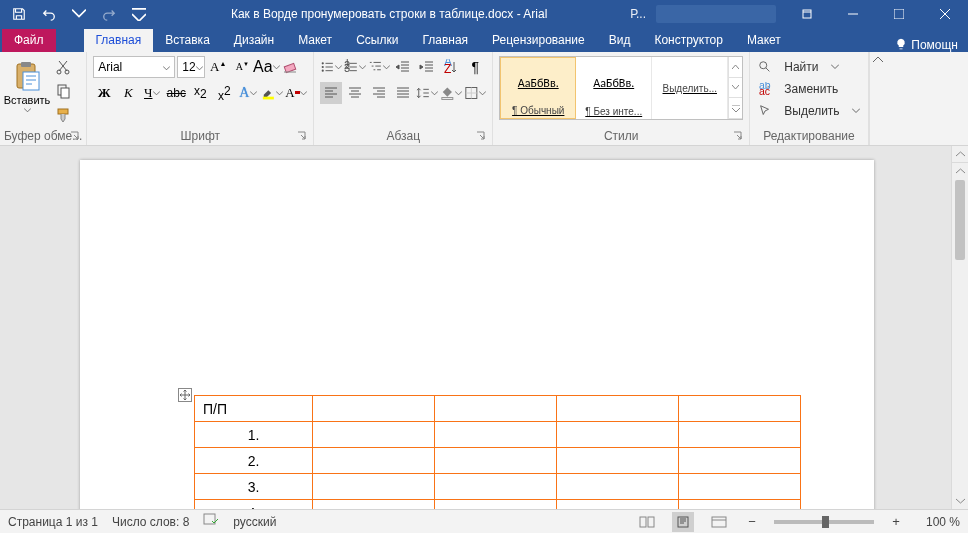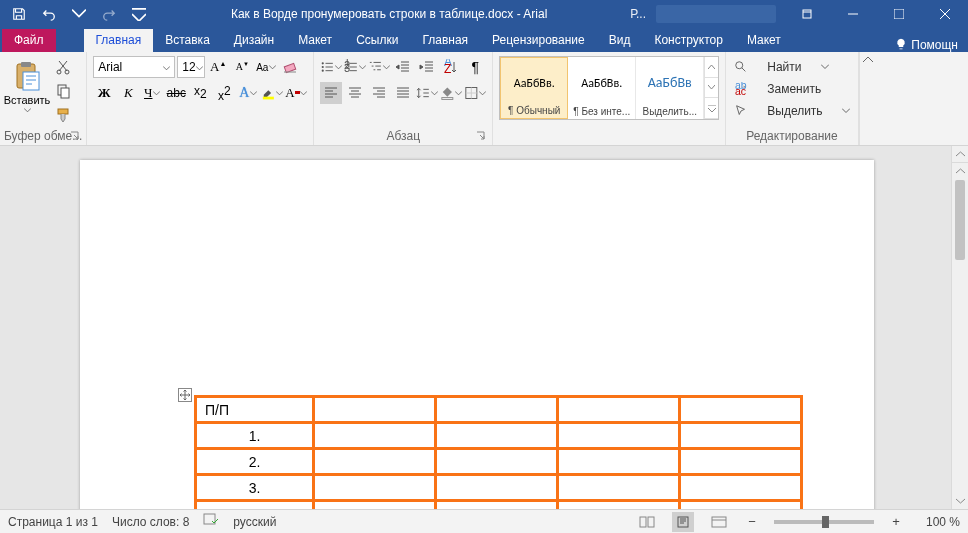--- a/index.html
+++ b/index.html
@@ -34,37 +34,37 @@
 .smbtn { width:22px; height:22px; display:flex; align-items:center; justify-content:center; }
 .smbtn svg { width:16px; height:16px; }
 .row { display:flex; align-items:center; gap:2px; }
 .col { display:flex; flex-direction:column; gap:2px; }
 .combo { height:22px; border:1px solid #c0c0c0; background:#fff; display:flex; align-items:center; padding:0 4px; font-size:11px; }
 .combo .arrow { margin-left:auto; }
 .split-arrow { width:8px; display:flex; align-items:center; justify-content:center; }
 .split-arrow svg, .combo .arrow svg { width:7px; height:5px; }
 
 .style-gallery { border:1px solid #c0c0c0; background:#fff; display:flex; height:64px; }
-.style-item { width:68px; border-right:1px solid #e8e8e8; display:flex; flex-direction:column; align-items:center; justify-content:center; padding:2px; }
+.style-item { width:76px; border-right:1px solid #e8e8e8; display:flex; flex-direction:column; align-items:center; justify-content:center; padding:2px;text-decoration:underline; }
 .style-item.sel { border:1px solid #f2c46f; background:#fdeec9; }
 .style-item .preview { font-size:12px; font-family:Calibri,Arial,sans-serif; color:#000; flex:1; display:flex; align-items:center; }
 .style-item .name { font-size:10px; color:#444; white-space:nowrap; overflow:hidden; width:100%; text-align:center; }
 .style-scroll { width:14px; display:flex; flex-direction:column; border-left:1px solid #e0e0e0; }
 .style-scroll div { flex:1; display:flex; align-items:center; justify-content:center; border-bottom:1px solid #e0e0e0; }
 
-.edit-item { display:flex; align-items:center; gap:19px; height:22px; padding:0 2px; font-size:12px; color:#333; }
+.edit-item { display:flex; align-items:center; gap:12px; height:22px; padding:0 2px; font-size:12px; color:#333; }
 .edit-item svg { width:14px; height:14px; }
 
 .workspace { flex:1; display:flex; background:#e6e6e6; overflow:hidden; position:relative; }
 .doc-scroll { flex:1; overflow:hidden; position:relative; }
 .page { position:absolute; left:80px; top:14px; width:794px; height:480px; background:#fff; box-shadow:0 0 3px rgba(0,0,0,.3); }
 .table-anchor { position:absolute; left:178px; top:242px; width:14px; height:14px; border:1px solid #888; background:#fff; display:flex; align-items:center; justify-content:center; }
 .table-anchor svg { width:10px; height:10px; stroke:#666; fill:none; }
 .doc-table { position:absolute; left:194px; top:249px; border-collapse:collapse; }
-.doc-table td { border:3px solid #f97316; height:26px; padding:0 8px; font-family:Arial,sans-serif; font-size:14px; vertical-align:middle; }
+.doc-table td { border:1px solid #f97316; height:26px; padding:0 8px; font-family:Arial,sans-serif; font-size:14px; vertical-align:middle; }
 .doc-table td:first-child { width:118px; text-align:left; }
 .doc-table td:not(:first-child) { width:122px; }
 .doc-table tr:not(:first-child) td:first-child { text-align:center; }
 .vscroll { width:17px; background:#f0f0f0; border-left:1px solid #dadada; display:flex; flex-direction:column; }
 .vscroll .arr { height:17px; display:flex; align-items:center; justify-content:center; }
 .vscroll .thumb { flex:1; background:#f0f0f0; position:relative; }
 .vscroll .thumb::before { content:""; position:absolute; left:3px; right:3px; top:0; height:80px; background:#c2c2c2; border-radius:2px; }
 .vscroll .collapse { height:17px; background:#f0f0f0; border-bottom:1px solid #dadada; display:flex; align-items:center; justify-content:center; }
 
 .statusbar { height:24px; background:#f3f3f3; border-top:1px solid #d4d4d4; display:flex; align-items:center; font-size:11px; color:#444; padding:0 8px; gap:14px; }
@@ -216,21 +216,21 @@
                 <path d="M0 0l4 4 4-4" stroke="#666" fill="none"></path>
               </svg></span>
           </div>
         <div class="smbtn">
             <span style="font-size:13px;font-family:serif">A<sup style="font-size:7px">▲</sup></span>
           </div>
         <div class="smbtn">
             <span style="font-size:10px;font-family:serif">A<sup style="font-size:6px">▼</sup></span>
           </div>
         <div class="smbtn">
-            <span style="font-size:10px">Aa</span>
+            <span style="font-size:16px">Aa</span>
             <span class="split-arrow">
               <svg viewBox="0 0 8 5">
                 <path d="M0 0l4 4 4-4" stroke="#666" fill="none"></path>
               </svg>
             </span>
           </div>
         <div class="smbtn">
             <svg viewBox="0 0 16 16">
               <rect x="3" y="6" width="10" height="6" fill="#f4a8c0" stroke="#b05070" transform="rotate(-20 8 9)"></rect>
               <path d="M2 13h12" stroke="#888"></path>
@@ -284,20 +284,23 @@
             <span style="font-family:serif;font-size:13px">A</span>
             <div style="width:14px;height:3px;background:#c00000;margin-top:-2px"></div>
             <span class="split-arrow">
               <svg viewBox="0 0 8 5">
                 <path d="M0 0l4 4 4-4" stroke="#666" fill="none"></path>
               </svg>
             </span>
           </div>
       </div>
     </div>
+    <div class="group-title"><span>Шрифт</span><span class="launcher"><svg viewBox="0 0 9 9">
+            <path d="M1 1h7v7M4 4l4 4M8 5v3H5"></path>
+          </svg></span></div>
   </div>
 
   <div class="group">
     <div class="group-body col" style="gap:4px">
       <div class="row">
         <div class="smbtn">
             <svg viewBox="0 0 16 16">
               <circle cx="3" cy="4" r="1.2" fill="#555"></circle>
               <circle cx="3" cy="8" r="1.2" fill="#555"></circle>
               <circle cx="3" cy="12" r="1.2" fill="#555"></circle>
@@ -418,21 +421,20 @@
       <div class="style-gallery">
         <div class="style-item sel">
             <div class="preview">АаБбВв.</div>
             <div class="name">¶ Обычный</div>
           </div>
         <div class="style-item">
             <div class="preview">АаБбВв.</div>
             <div class="name">¶ Без инте...</div>
           </div>
         <div class="style-item">
-            <div class="preview" style="color:#2e74b5;font-size:14px">АаБбВв</div>
             <div class="name">Выделить...</div>
           </div>
         <div class="style-scroll">
           <div>
               <svg width="7" height="5">
                 <path d="M0 5l3.5-4L7 5" stroke="#888" fill="none"></path>
               </svg>
             </div>
           <div>
               <svg width="7" height="5">
@@ -440,20 +442,23 @@
               </svg>
             </div>
           <div>
               <svg width="8" height="7">
                 <path d="M0 0h8M0 3l4 4 4-4" stroke="#888" fill="none"></path>
               </svg>
             </div>
         </div>
       </div>
     </div>
+    <div class="group-title"><span>Стили</span><span class="launcher"><svg viewBox="0 0 9 9">
+            <path d="M1 1h7v7M4 4l4 4M8 5v3H5"></path>
+          </svg></span></div>
   </div>
 
   <div class="group">
     <div class="group-body col" style="gap:0">
       <div class="edit-item">
           <svg viewBox="0 0 16 16">
             <circle cx="6" cy="6" r="4" fill="none" stroke="#555"></circle>
             <path d="M9 9l4 4" stroke="#555"></path>
           </svg>
           <span>Найти</span>

